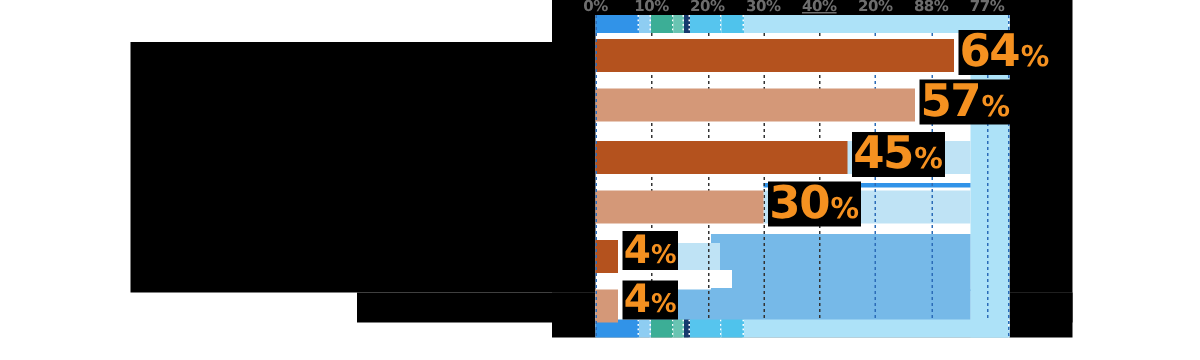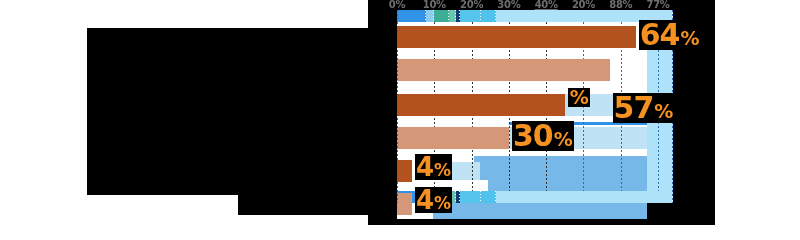--- a/index.html
+++ b/index.html
@@ -8,21 +8,21 @@
   #root{position:relative;width:800px;height:225px;background:#ffffff;}
 
   
   .panel{position:absolute;background:#000000;}
   #panel-main{left:87px;top:28px;width:628px;height:167px;}
   #panel-top{left:368px;top:0px;width:347px;height:28px;}
   #panel-bottom{left:238px;top:195px;width:477px;height:20px;}
   #panel-bottom2{left:368px;top:195px;width:347px;height:30px;}
 
   
-  #plot{position:absolute;left:397px;top:10px;width:276px;height:193px;}
+  #plot{position:absolute;left:397px;top:10px;width:276px;height:215px;}
   #plot-bg{position:absolute;inset:0;background:#ffffff;}
 
   
   #axis{position:absolute;left:397px;top:0px;width:276px;height:10px;}
   .tick-label{position:absolute;top:-1px;font-size:10px;font-weight:bold;
     color:#6e6e6e;transform:translateX(-50%);white-space:nowrap;
     letter-spacing:-0.3px;}
 
   
   .grid{position:absolute;top:0;bottom:0;width:1px;
@@ -165,26 +165,27 @@
         </div>
       </div>
 
     <div id="bars">
         <div class="bar dark" style="left: 0%; top: 16px; width: 86.4865%;"></div>
         <div class="vlabel" style="left: calc(86.4865% + 3px); top: 10px;">
           <span class="num">64</span>
           <span class="pct">%</span>
         </div>
         <div class="bar light" style="left: 0%; top: 49px; width: 77.027%;"></div>
-        <div class="vlabel" style="left: calc(77.027% + 3px); top: 43px; margin-top: 40px;">
+        <div class="vlabel" style="left: calc(77.027% + 3px); top: 43px;">
           <span class="num">57</span>
           <span class="pct">%</span>
         </div>
         <div class="bar dark" style="left: 0%; top: 84px; width: 60.8108%;"></div>
         <div class="vlabel" style="left: calc(60.8108% + 3px); top: 78px;">
+          <span class="num">45</span>
           <span class="pct">%</span>
         </div>
         <div class="bar light" style="left: 0%; top: 117px; width: 40.5405%;"></div>
         <div class="vlabel" style="left: calc(40.5405% + 3px); top: 111px; justify-content: flex-end;">
           <span class="num">30</span>
           <span class="pct">%</span>
         </div>
         <div class="bar dark" style="left: 0%; top: 150px; width: 5.40541%;"></div>
         <div class="vlabel small" style="left: calc(5.40541% + 3px); top: 144px;">
           <span class="num">4</span>

